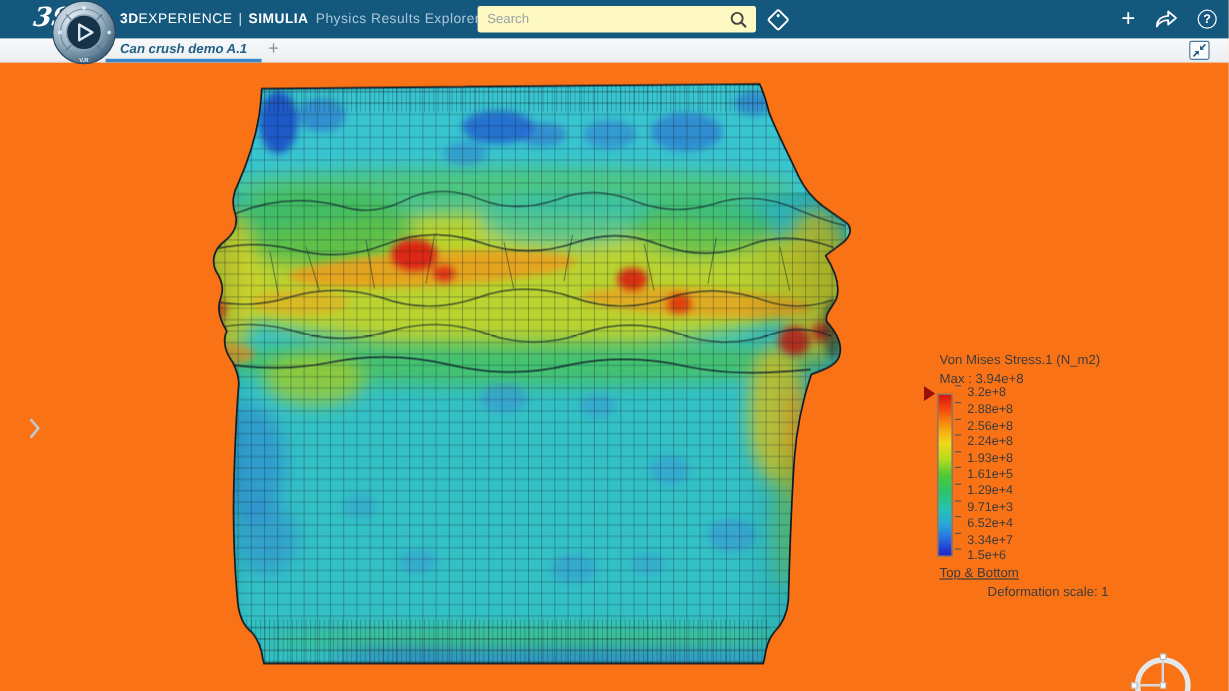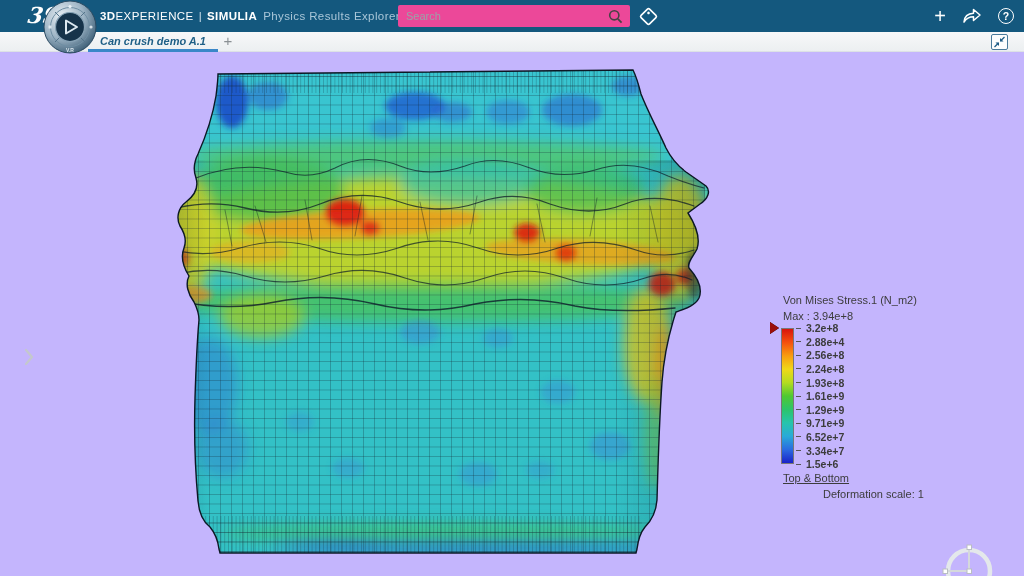--- a/index.html
+++ b/index.html
@@ -12,21 +12,21 @@
   
   .topbar{position:absolute;left:0;top:0;width:1024px;height:32px;background:var(--topbar);z-index:30;}
   .logo3s{position:absolute;left:28px;top:2px;color:#fff;font-family:"DejaVu Serif",serif;
           font-style:italic;font-weight:bold;font-size:22px;transform:skewX(-8deg);z-index:31;}
   .compass{position:absolute;left:42px;top:0px;z-index:40;}
   .apptitle{position:absolute;left:100px;top:0;height:32px;display:flex;align-items:center;
             color:#fff;font-size:11.5px;letter-spacing:.4px;white-space:nowrap;z-index:31;}
   .apptitle .bold{font-weight:bold;}
   .apptitle .sep{margin:0 5px;color:#cfe0ec;}
   .apptitle .light{color:#a9c6d8;margin-left:6px;font-weight:normal;}
-  .searchbox{position:absolute;left:398px;top:5px;width:232px;height:22px;background:#ec4899;
+  .searchbox{position:absolute;left:398px;top:5px;width:232px;height:22px;background:#fef9c3;
              border-radius:2px;display:flex;align-items:center;z-index:31;gap:24px;}
   .searchbox input{flex:1;border:none;outline:none;background:transparent;padding:0 8px;
                    font-size:11px;color:#333;font-family:"Liberation Sans",sans-serif;}
   .searchbox input::placeholder{color:#9aa3a9;}
   .search-mag{margin-right:7px;flex:0 0 auto;display:flex;}
   .tagbtn{position:absolute;left:638px;top:6px;z-index:31;cursor:pointer;display:flex;}
   .hdr-actions{position:absolute;right:10px;top:0;height:32px;display:flex;align-items:center;gap:16px;z-index:31;}
   .hdr-plus{color:#fff;font-size:20px;font-weight:normal;line-height:1;cursor:pointer;}
   .hdr-share{display:flex;cursor:pointer;}
   .hdr-help{width:16px;height:16px;border:1.6px solid #fff;border-radius:50%;color:#fff;
@@ -38,33 +38,33 @@
   .tab-active{position:absolute;left:88px;top:0;height:20px;width:130px;text-align:center;
               font-size:11px;font-style:italic;font-weight:bold;color:#1f5f86;line-height:18px;cursor:pointer;}
   .tab-underline{position:absolute;left:0;bottom:0;width:130px;height:3px;background:var(--accent);}
   .tab-new{position:absolute;left:218px;top:0;width:20px;height:20px;color:#8a9094;font-size:15px;
            line-height:18px;text-align:center;cursor:pointer;}
   .collapse-btn{position:absolute;right:16px;top:2px;width:17px;height:16px;background:#fdfdfd;
                 border:1px solid #4a7a9b;border-radius:2px;display:flex;align-items:center;
                 justify-content:center;cursor:pointer;}
 
   
-  .viewport{position:absolute;left:0;top:52px;width:1024px;height:524px;background:#c4b5fd;}
+  .viewport{position:absolute;left:0;top:52px;width:1024px;height:524px;background:#f97316;}
   .scene{position:absolute;left:0;top:0;width:1024px;height:524px;}
 
   
   .legend{position:absolute;left:770px;top:238px;width:215px;height:215px;color:var(--txt-dark);z-index:5;}
   .legend-title{position:absolute;left:13px;top:4px;font-size:11px;}
   .legend-max{position:absolute;left:13px;top:20px;font-size:11px;}
   .legend-bar{position:absolute;left:11px;top:38px;width:13px;height:136px;border:1px solid #777;}
   .legend-arrow{position:absolute;left:0px;top:32px;width:0;height:0;
                 border-left:9px solid #9b0f0a;border-top:6px solid transparent;border-bottom:6px solid transparent;
                 filter:drop-shadow(0 0 .5px #000);}
   .legend-ticks{position:absolute;left:26px;top:31.4px;}
-  .tick-row{height:13.6px;display:flex;align-items:center;font-weight:bold;}
+  .tick-row{height:13.6px;display:flex;}
   .tick-dash{width:5px;height:1px;background:#555;margin-right:5px;flex:0 0 auto;}
   .tick-label{font-size:10.5px;white-space:nowrap;}
   .legend-f1{position:absolute;left:13px;top:182px;font-size:11px;text-decoration:underline;}
   .legend-f2{position:absolute;left:13px;top:198px;font-size:11px;margin-left:40px;}
 
   
   .chev-left{position:absolute;left:24px;top:296px;}
   .gizmo{position:absolute;left:936px;top:484px;}
 </style>
 </head>
@@ -278,49 +278,49 @@
     <div class="legend-max">Max : 3.94e+8</div>
     <div class="legend-arrow"></div>
     <div class="legend-bar" style="background: linear-gradient(rgb(216, 20, 12), rgb(244, 80, 14), rgb(248, 156, 16), rgb(240, 216, 24), rgb(180, 220, 32), rgb(80, 200, 50), rgb(44, 196, 106), rgb(38, 196, 172), rgb(40, 170, 216), rgb(42, 106, 224), rgb(26, 34, 200));"></div>
     <div class="legend-ticks">
         <div class="tick-row">
         <span class="tick-dash"></span>
         <span class="tick-label">3.2e+8</span>
       </div>
         <div class="tick-row">
         <span class="tick-dash"></span>
-        <span class="tick-label">2.88e+4</span>
+        <span class="tick-label">2.88e+8</span>
       </div>
         <div class="tick-row">
         <span class="tick-dash"></span>
         <span class="tick-label">2.56e+8</span>
       </div>
         <div class="tick-row">
         <span class="tick-dash"></span>
         <span class="tick-label">2.24e+8</span>
       </div>
         <div class="tick-row">
         <span class="tick-dash"></span>
         <span class="tick-label">1.93e+8</span>
       </div>
         <div class="tick-row">
         <span class="tick-dash"></span>
-        <span class="tick-label">1.61e+9</span>
-      </div>
-        <div class="tick-row">
-        <span class="tick-dash"></span>
-        <span class="tick-label">1.29e+9</span>
-      </div>
-        <div class="tick-row">
-        <span class="tick-dash"></span>
-        <span class="tick-label">9.71e+9</span>
-      </div>
-        <div class="tick-row">
-        <span class="tick-dash"></span>
-        <span class="tick-label">6.52e+7</span>
+        <span class="tick-label">1.61e+5</span>
+      </div>
+        <div class="tick-row">
+        <span class="tick-dash"></span>
+        <span class="tick-label">1.29e+4</span>
+      </div>
+        <div class="tick-row">
+        <span class="tick-dash"></span>
+        <span class="tick-label">9.71e+3</span>
+      </div>
+        <div class="tick-row">
+        <span class="tick-dash"></span>
+        <span class="tick-label">6.52e+4</span>
       </div>
         <div class="tick-row">
         <span class="tick-dash"></span>
         <span class="tick-label">3.34e+7</span>
       </div>
         <div class="tick-row">
         <span class="tick-dash"></span>
         <span class="tick-label">1.5e+6</span>
       </div>
       </div>

